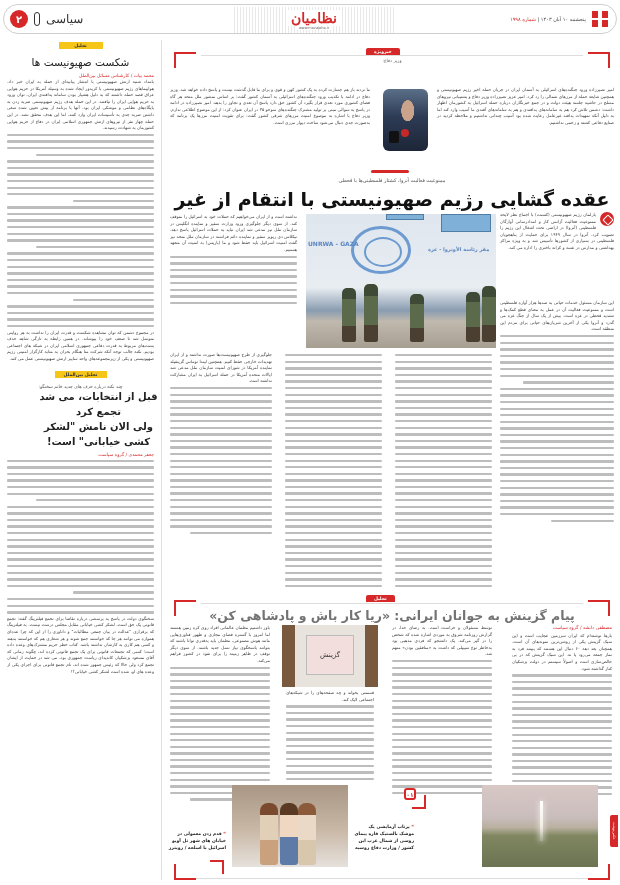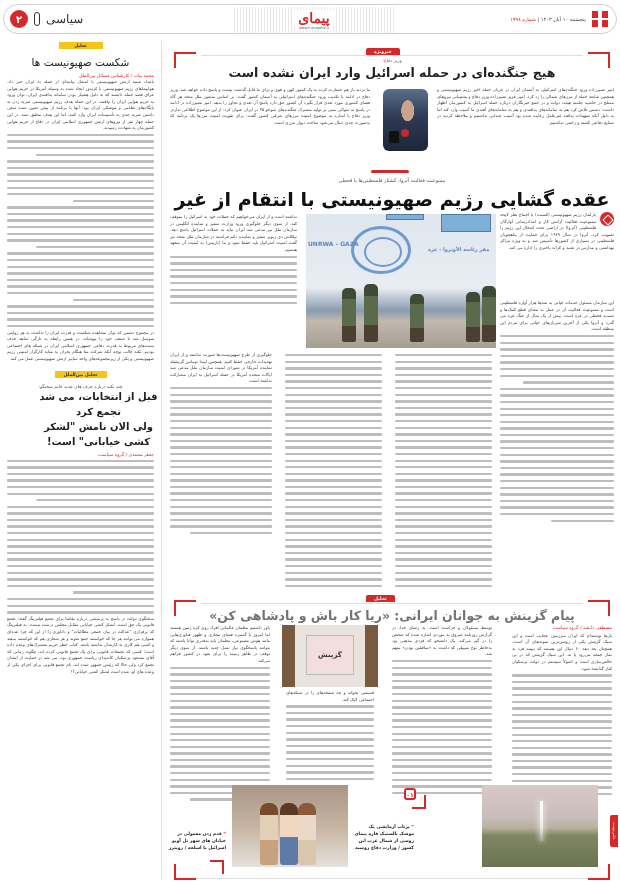--- a/index.html
+++ b/index.html
@@ -71,21 +71,21 @@
   .s2-low-1 { position: absolute; left: 0; top: 312px; width: 110px; }
   .s2-low-2 { position: absolute; left: 115px; top: 312px; width: 105px; }
   .s2-low-3 { position: absolute; left: 225px; top: 312px; width: 105px; }
   .s2-col-r2 { position: absolute; right: 0; top: 260px; width: 122px; }
 
   .s3-title { position: absolute; top: 568px; width: 100%; text-align: center; font-size: 12.5px; font-weight: bold; color: #737373; }
   .s3-col-r { position: absolute; right: 2px; top: 585px; width: 108px; }
   .s3-col-2 { position: absolute; left: 222px; top: 585px; width: 108px; }
   .s3-photo { position: absolute; left: 116px; top: 585px; width: 96px; height: 62px;
     background: linear-gradient(90deg, #7a5a3e 0 14%, #e9e3dd 14% 86%, #7a5a3e 86%); }
-  .s3-sign { position: absolute; left: 24px; top: 10px; width: 48px; height: 40px; background: #f3dede; border: 1px solid #bbb; display: flex; align-items: center; justify-content: center; font-size: 7px; font-weight: bold; color: #333; }
+  .s3-sign { position: absolute; left: 24px; top: 10px; width: 48px; height: 40px; background: #f3dede; border: 1px solid #bbb; display: flex; align-items: center; justify-content: center; font-size: 7px; font-weight: normal; color: #333; }
   .s3-cap-col { position: absolute; left: 116px; top: 650px; width: 96px; }
   .s3-col-l { position: absolute; left: 0; top: 585px; width: 108px; }
 
   .s4-label { position: absolute; left: 238px; top: 748px; width: 12px; height: 12px; background: #fff; border: 2px solid #d62828; border-radius: 3px; font-size: 6px; color: #d62828; font-weight: bold; text-align: center; line-height: 9px; }
   .s4-photo-r { position: absolute; right: 20px; top: 745px; width: 116px; height: 82px;
     background: linear-gradient(180deg, #d8c8c6 0%, #c9bdbb 40%, #b9b09f 52%, #7f8660 62%, #6c7352 100%); overflow: hidden; }
   .missile { position: absolute; left: 58px; top: 16px; width: 3px; height: 40px; background: linear-gradient(180deg, #fff 0%, #f3efe6 60%, rgba(255,255,255,0.3) 100%); box-shadow: 0 0 6px #fff; }
   .s4-photo-l { position: absolute; left: 66px; top: 745px; width: 116px; height: 82px;
     background: linear-gradient(180deg, #a99685 0%, #c9b8a6 55%, #e6e1dc 100%); overflow: hidden; }
   .girl { position: absolute; bottom: 2px; width: 18px; height: 62px; border-radius: 8px 8px 3px 3px; }
@@ -110,21 +110,21 @@
         <span></span>
         <span></span>
       </div>
     <div class="mh-date">
       <span>پنجشنبه ۱۰ آبان ۱۴۰۳</span>
       <span> | </span>
       <span class="issue">شماره ۱۹۹۸</span>
     </div>
   </div>
   <div class="mh-center">
-    <div class="mh-brand">پیمای</div>
+    <div class="mh-brand">نظامیان</div>
     <div class="mh-url">www.movajehe.ir</div>
   </div>
   <div class="mh-left">
     <div class="page-num">۲</div>
     <div class="section-glyph"></div>
     <div class="section-name">سیاسی</div>
   </div>
 </div>
 
 <div class="leftcol">
@@ -201,21 +201,20 @@
 </div>
 <div class="vline"></div>
 
 <div class="main">
 
   <div class="corner c-tl" style="left:8px;top:12px"></div>
   <div class="corner c-tr" style="right:8px;top:12px"></div>
   <div class="thinline" style="left:35px;right:35px;top:15px"></div>
   <div class="tag-red" style="left:200px;top:8px">خبرویژه</div>
   <div class="s1-kicker">وزیر دفاع:</div>
-  <div class="s1-title">هیج جنگنده‌ای در حمله اسرائیل وارد ایران نشده است</div>
   <div class="s1-text-r bodytext">امیر نصیرزاده ورود جنگنده‌های اسرائیلی به آسمان ایران در جریان حمله اخیر رژیم صهیونیستی و همچنین شایعه حمله از مرزهای شمالی را رد کرد. امیر عزیز نصیرزاده وزیر دفاع و پشتیبانی نیروهای مسلح در حاشیه جلسه هیئت دولت و در جمع خبرنگاران درباره حمله اسرائیل به کشورمان اظهار داشت: دشمن تلاش کرد هم به سامانه‌های پدافندی و هم به سامانه‌های آفندی ما آسیب وارد کند اما به دلیل آنکه تمهیدات پدافند غیرعامل رعایت شده بود آسیب چندانی نداشتیم و ملاحظه کردید در صنایع دفاعی کشته و زخمی نداشتیم.</div>
   <div class="s1-photo">
     <div class="mic"></div>
     <div class="mic2"></div>
   </div>
   <div class="s1-text-l bodytext">ما نزدند باز هم جسارت کرده به یک کشور کهن و قوی و برای ما قابل گذشت نیست و پاسخ داده خواهد شد. وزیر دفاع در ادامه با تکذیب ورود جنگنده‌های اسرائیلی به آسمان کشور گفت: بر اساس منشور ملل متحد هر گاه فضای کشوری مورد تعدی قرار بگیرد آن کشور حق دارد پاسخ آن تعدی و تجاوز را بدهد. امیر نصیرزاده در ادامه در پاسخ به سوالی مبنی بر تولید مشترک جنگنده‌های سوخو ۳۵ در ایران عنوان کرد: از این موضوع اطلاعی ندارم. وزیر دفاع با اشاره به موضوع امنیت مرزهای شرقی کشور گفت: برای تقویت امنیت مرزها یک برنامه که به‌صورت جدی دنبال می‌شود ساخت دیوار مرزی است.</div>
   <div class="redbar"></div>
 
   <div class="s2-kicker">ممنوعیت فعالیت آنروا، کشتار فلسطینی‌ها با قحطی</div>
   <div class="s2-title">عقده گشایی رژیم صهیونیستی با انتقام از غیر نظامیان</div>

